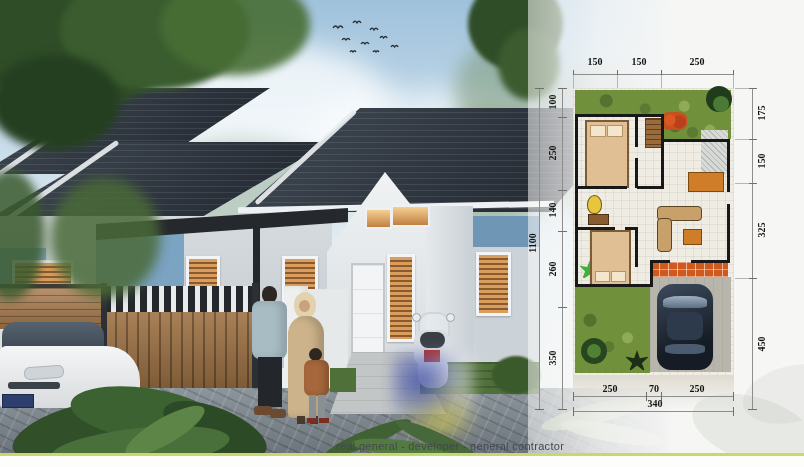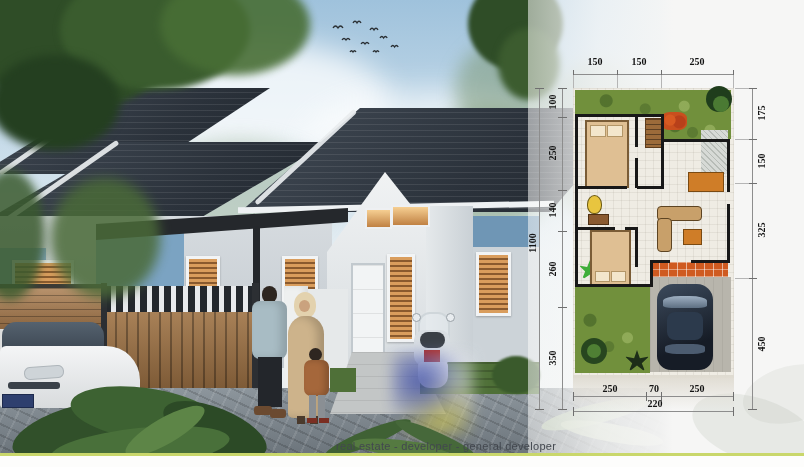--- a/index.html
+++ b/index.html
@@ -302,18 +302,18 @@
   <div class="tick" style="left:573px;top:392px;width:1px;height:9px;"></div>
   <div class="tick" style="left:646px;top:392px;width:1px;height:9px;"></div>
   <div class="tick" style="left:661px;top:392px;width:1px;height:9px;"></div>
   <div class="tick" style="left:733px;top:392px;width:1px;height:9px;"></div>
   <div class="dim" style="left:610px;top:388px;">250</div>
   <div class="dim" style="left:654px;top:388px;">70</div>
   <div class="dim" style="left:697px;top:388px;">250</div>
   <div class="dline" style="left:573px;top:411px;width:161px;height:1px;"></div>
   <div class="tick" style="left:573px;top:407px;width:1px;height:9px;"></div>
   <div class="tick" style="left:733px;top:407px;width:1px;height:9px;"></div>
-  <div class="dim" style="left:655px;top:403px;">220</div>
-
-  <div id="caption">real estate - developer - general developer</div>
+  <div class="dim" style="left:655px;top:403px;">340</div>
+
+  <div id="caption">real general - developer - general contractor</div>
   <div id="accent-line"></div>
   <div id="footer-strip"></div>
 </div>
 
 </body></html>

